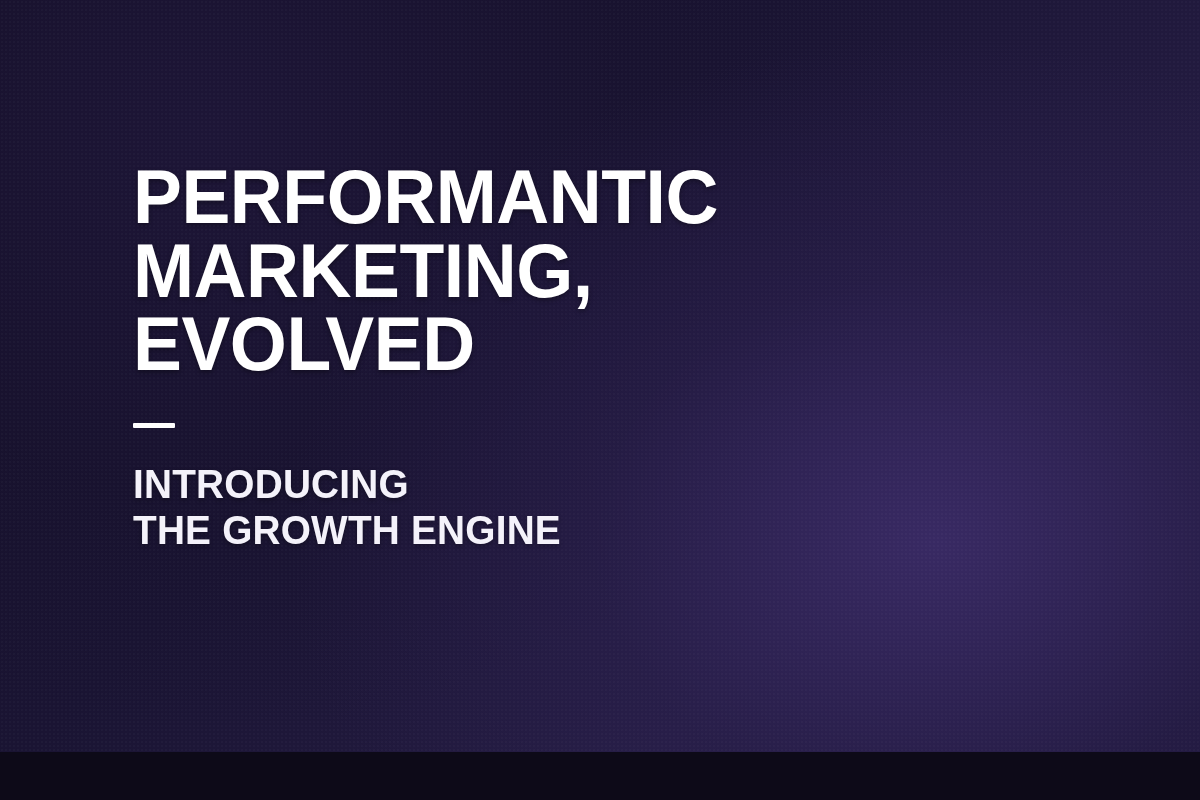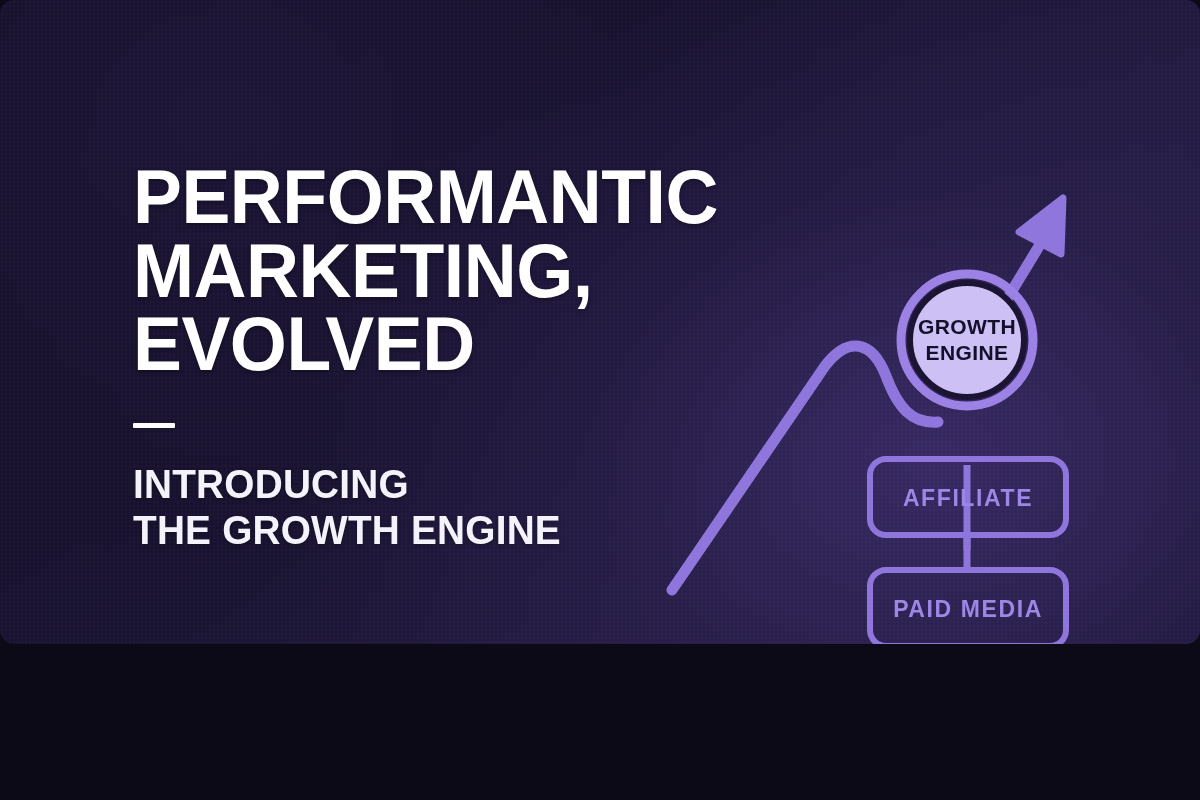--- a/index.html
+++ b/index.html
@@ -4,29 +4,28 @@
 <title>Performantic Marketing Evolved</title>
 <style>
   html, body {
     margin: 0;
     padding: 0;
     background: #0d0a18;
   }
   #stage {
     position: relative;
     width: 1200px;
-    height: 644px;
+    height: 752px;
     overflow: hidden;
     font-family: "Liberation Sans", sans-serif;
     background-color: #17112b;
     background-image:
       radial-gradient(ellipse 900px 700px at 78% 72%, rgba(60,44,105,0.85) 0%, rgba(45,33,82,0.45) 38%, rgba(28,20,52,0.0) 72%),
       radial-gradient(ellipse 700px 600px at 18% 18%, rgba(30,22,56,0.9) 0%, rgba(23,17,43,0.3) 60%, rgba(23,17,43,0) 100%),
       linear-gradient(135deg, #16102a 0%, #1a1433 40%, #241c42 72%, #1d1738 100%);
-    border-radius: 14px;
   }
   
   #dots {
     position: absolute;
     inset: 0;
     background-image: radial-gradient(rgba(255,255,255,0.045) 0.7px, transparent 0.8px);
     background-size: 4px 4px;
     pointer-events: none;
     mix-blend-mode: screen;
     opacity: 0.55;
@@ -112,45 +111,14 @@
     <h1 class="headline">Performantic
 Marketing,
 Evolved</h1>
 
     <div class="rule"></div>
 
     <h2 class="subhead">Introducing
 The Growth Engine</h2>
   </div>
 
-  <div id="diagram">
-    <svg width="560" height="560" viewBox="0 0 560 560" xmlns="http://www.w3.org/2000/svg">
-
-      <path d="M 52 440
-               L 205 216
-               C 228 186, 252 190, 266 226
-               C 278 258, 292 274, 318 272" fill="none" stroke="#8f76dc" stroke-width="11" stroke-linecap="round" stroke-linejoin="round"></path>
-
-      <path d="M 384 154 L 424 88" fill="none" stroke="#8f76dc" stroke-width="11" stroke-linecap="round"></path>
-
-      <path d="M 443 48 L 441 104 L 399 82 Z" fill="#8f76dc" stroke="#8f76dc" stroke-width="7" stroke-linejoin="round"></path>
-
-      <line x1="347" y1="400" x2="347" y2="315" stroke="#8f76dc" stroke-width="7"></line>
-
-      <line x1="347" y1="384" x2="347" y2="422" stroke="#8f76dc" stroke-width="7"></line>
-
-      <circle cx="347" cy="190" r="66" fill="none" stroke="#9b82e4" stroke-width="9"></circle>
-
-      <circle cx="347" cy="190" r="57" fill="#cdc0f5" stroke="#1b1433" stroke-width="6"></circle>
-
-      <text class="node-label circle-label" x="347" y="184">Growth</text>
-      <text class="node-label circle-label" x="347" y="210">Engine</text>
-
-      <rect x="250" y="309" width="196" height="76" rx="16" ry="16" fill="none" stroke="#8f76dc" stroke-width="6"></rect>
-      <text class="node-label box-label" x="348" y="356">Affiliate</text>
-
-      <rect x="250" y="420" width="196" height="76" rx="16" ry="16" fill="none" stroke="#8f76dc" stroke-width="6"></rect>
-      <text class="node-label box-label" x="348" y="467">Paid Media</text>
-
-    </svg>
-  </div>
 
 </div>
 
 </body></html>

